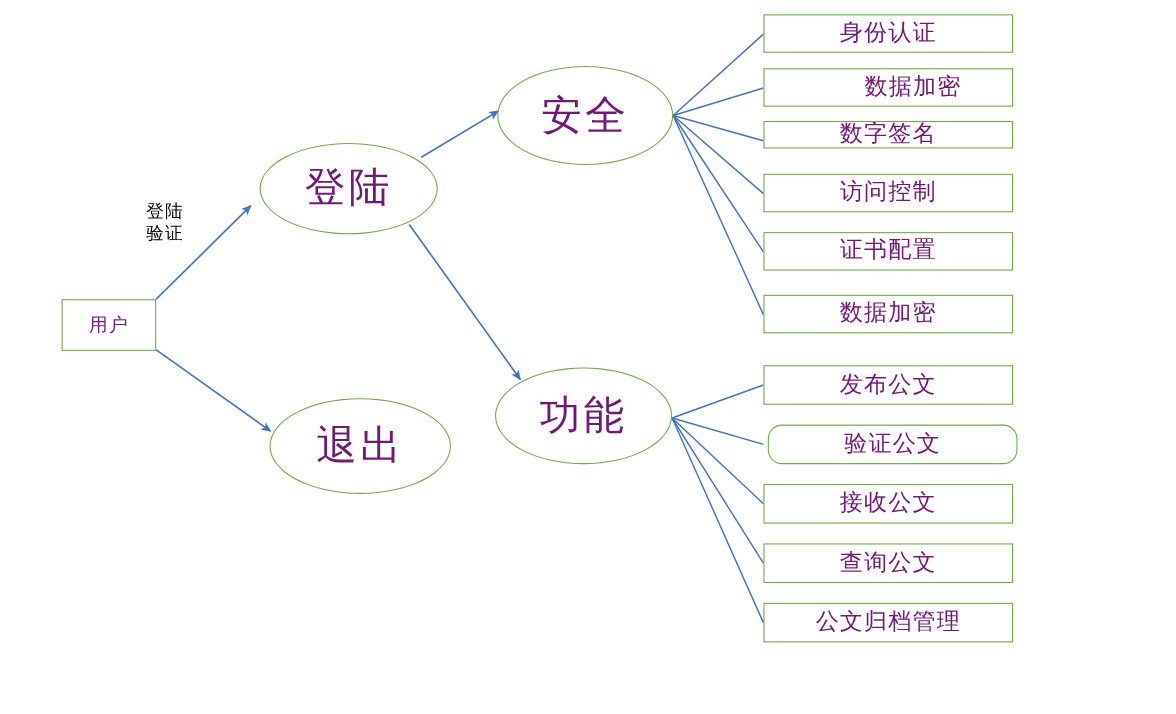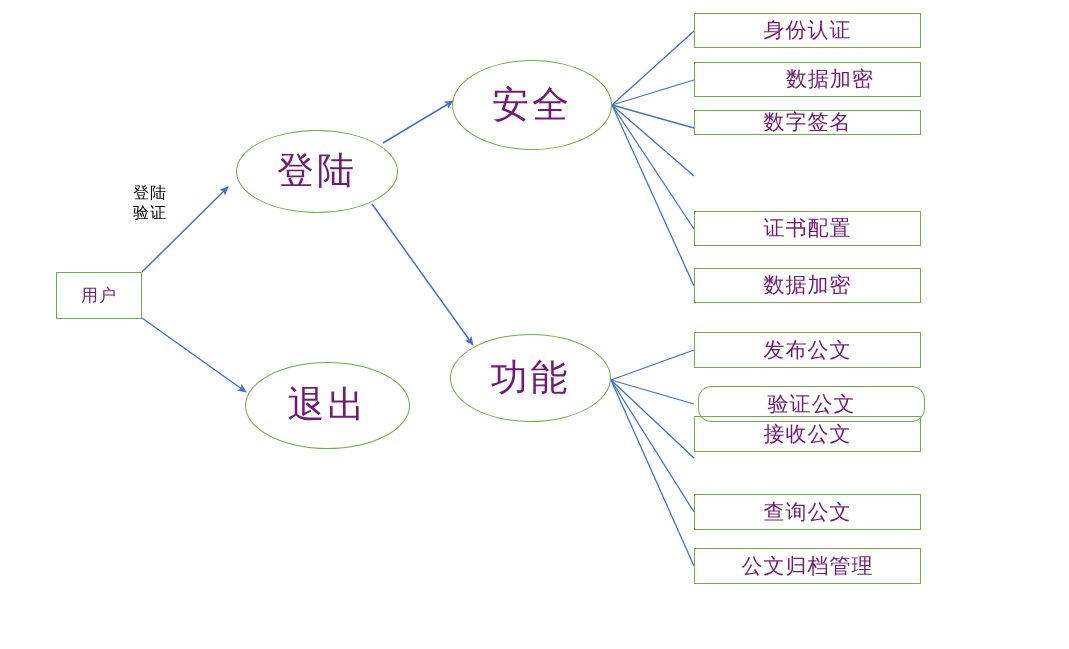--- a/index.html
+++ b/index.html
@@ -126,34 +126,37 @@
 
   <div class="node rect leaf-label" style="left:694px; top:13px; width:227px; height:35px;">
     <span>身份认证</span>
   </div>
   <div class="node rect leaf-label" style="left:694px; top:62px; width:227px; height:35px;padding-left:45px;">
     <span>数据加密</span>
   </div>
   <div class="node rect leaf-label" style="left:694px; top:110px; width:227px; height:25px;">
     <span>数字签名</span>
   </div>
+  <div class="node rect leaf-label" style="left:694px; top:158px; width:227px; height:35px;">
+    <span>访问控制</span>
+  </div>
   <div class="node rect leaf-label" style="left:694px; top:211px; width:227px; height:35px;">
     <span>证书配置</span>
   </div>
   <div class="node rect leaf-label" style="left:694px; top:268px; width:227px; height:35px;">
     <span>数据加密</span>
   </div>
 
   <div class="node rect leaf-label" style="left:694px; top:332px; width:227px; height:36px;">
     <span>发布公文</span>
   </div>
   <div class="node rect leaf-label" style="left:698px; top:386px; width:227px; height:36px;border-radius:13px;">
     <span>验证公文</span>
   </div>
-  <div class="node rect leaf-label" style="left:694px; top:416px; width:227px; height:36px;align-items:center;">
+  <div class="node rect leaf-label" style="left:694px; top:440px; width:227px; height:36px;align-items:center;">
     <span>接收公文</span>
   </div>
   <div class="node rect leaf-label" style="left:694px; top:494px; width:227px; height:36px;">
     <span>查询公文</span>
   </div>
   <div class="node rect leaf-label" style="left:694px; top:548px; width:227px; height:36px;">
     <span>公文归档管理</span>
   </div>
 
 </div>

